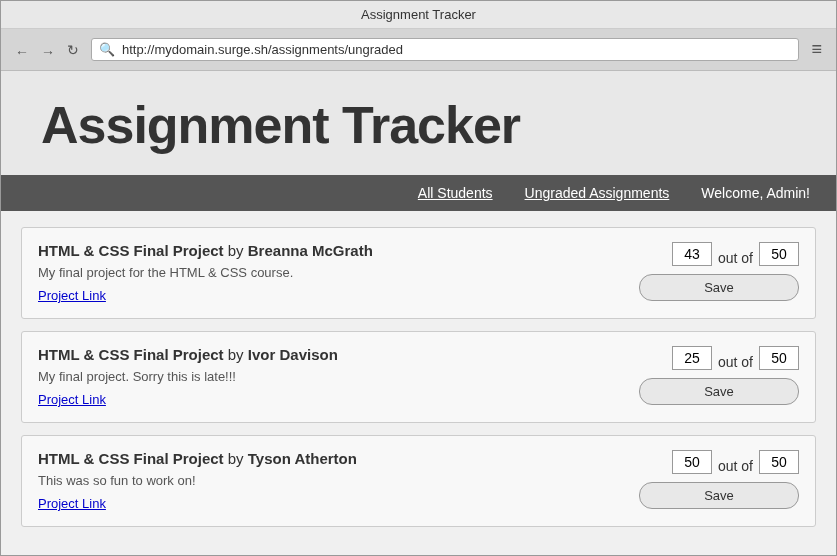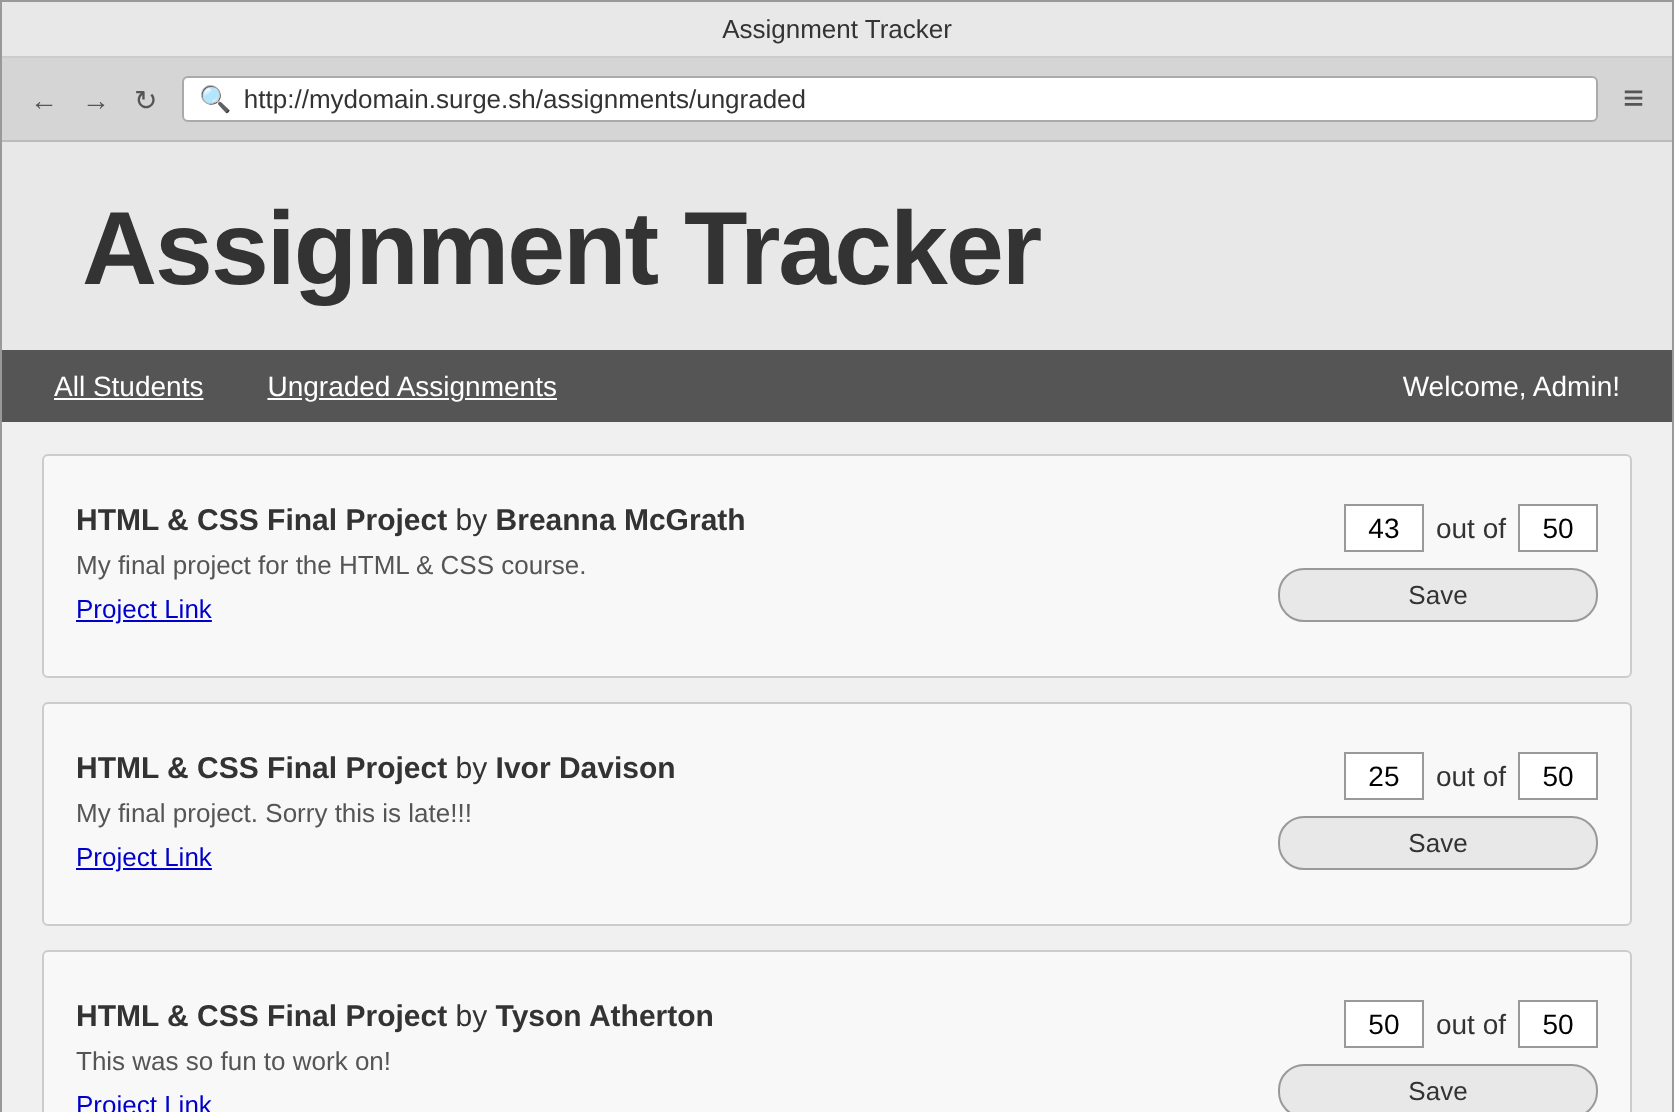--- a/index.html
+++ b/index.html
@@ -91,21 +91,21 @@
       color: #333;
       letter-spacing: -1px;
     }
 
     
     .nav-bar {
       background: #555;
       padding: 0 10px;
       display: flex;
       align-items: center;
-      justify-content: space-between;
+      justify-content: flex-end;
     }
     .nav-links {
       display: flex;
       align-items: center;
     }
     .nav-link {
       color: #fff;
       text-decoration: underline;
       padding: 10px 16px;
       font-size: 14px;
@@ -124,21 +124,21 @@
       background: #f0f0f0;
       padding: 16px 20px;
     }
 
     
     .assignment-card {
       background: #f8f8f8;
       border: 1px solid #ccc;
       border-radius: 3px;
       margin-bottom: 12px;
-      padding: 24px 16px;
+      padding: 14px 16px;
       display: flex;
       align-items: flex-start;
       justify-content: space-between;
     }
     .assignment-left {
       flex: 1;
     }
     .assignment-title {
       font-size: 15px;
       font-weight: normal;
@@ -164,21 +164,21 @@
     .assignment-right {
       display: flex;
       flex-direction: column;
       align-items: flex-end;
       gap: 8px;
       margin-left: 20px;
       min-width: 160px;
     }
     .grade-row {
       display: flex;
-      align-items: center;
+      align-items: flex-end;
       gap: 6px;
       font-size: 14px;
       color: #333;
     }
     .grade-input {
       width: 40px;
       border: 1px solid #999;
       padding: 3px 6px;
       font-size: 14px;
       text-align: center;

